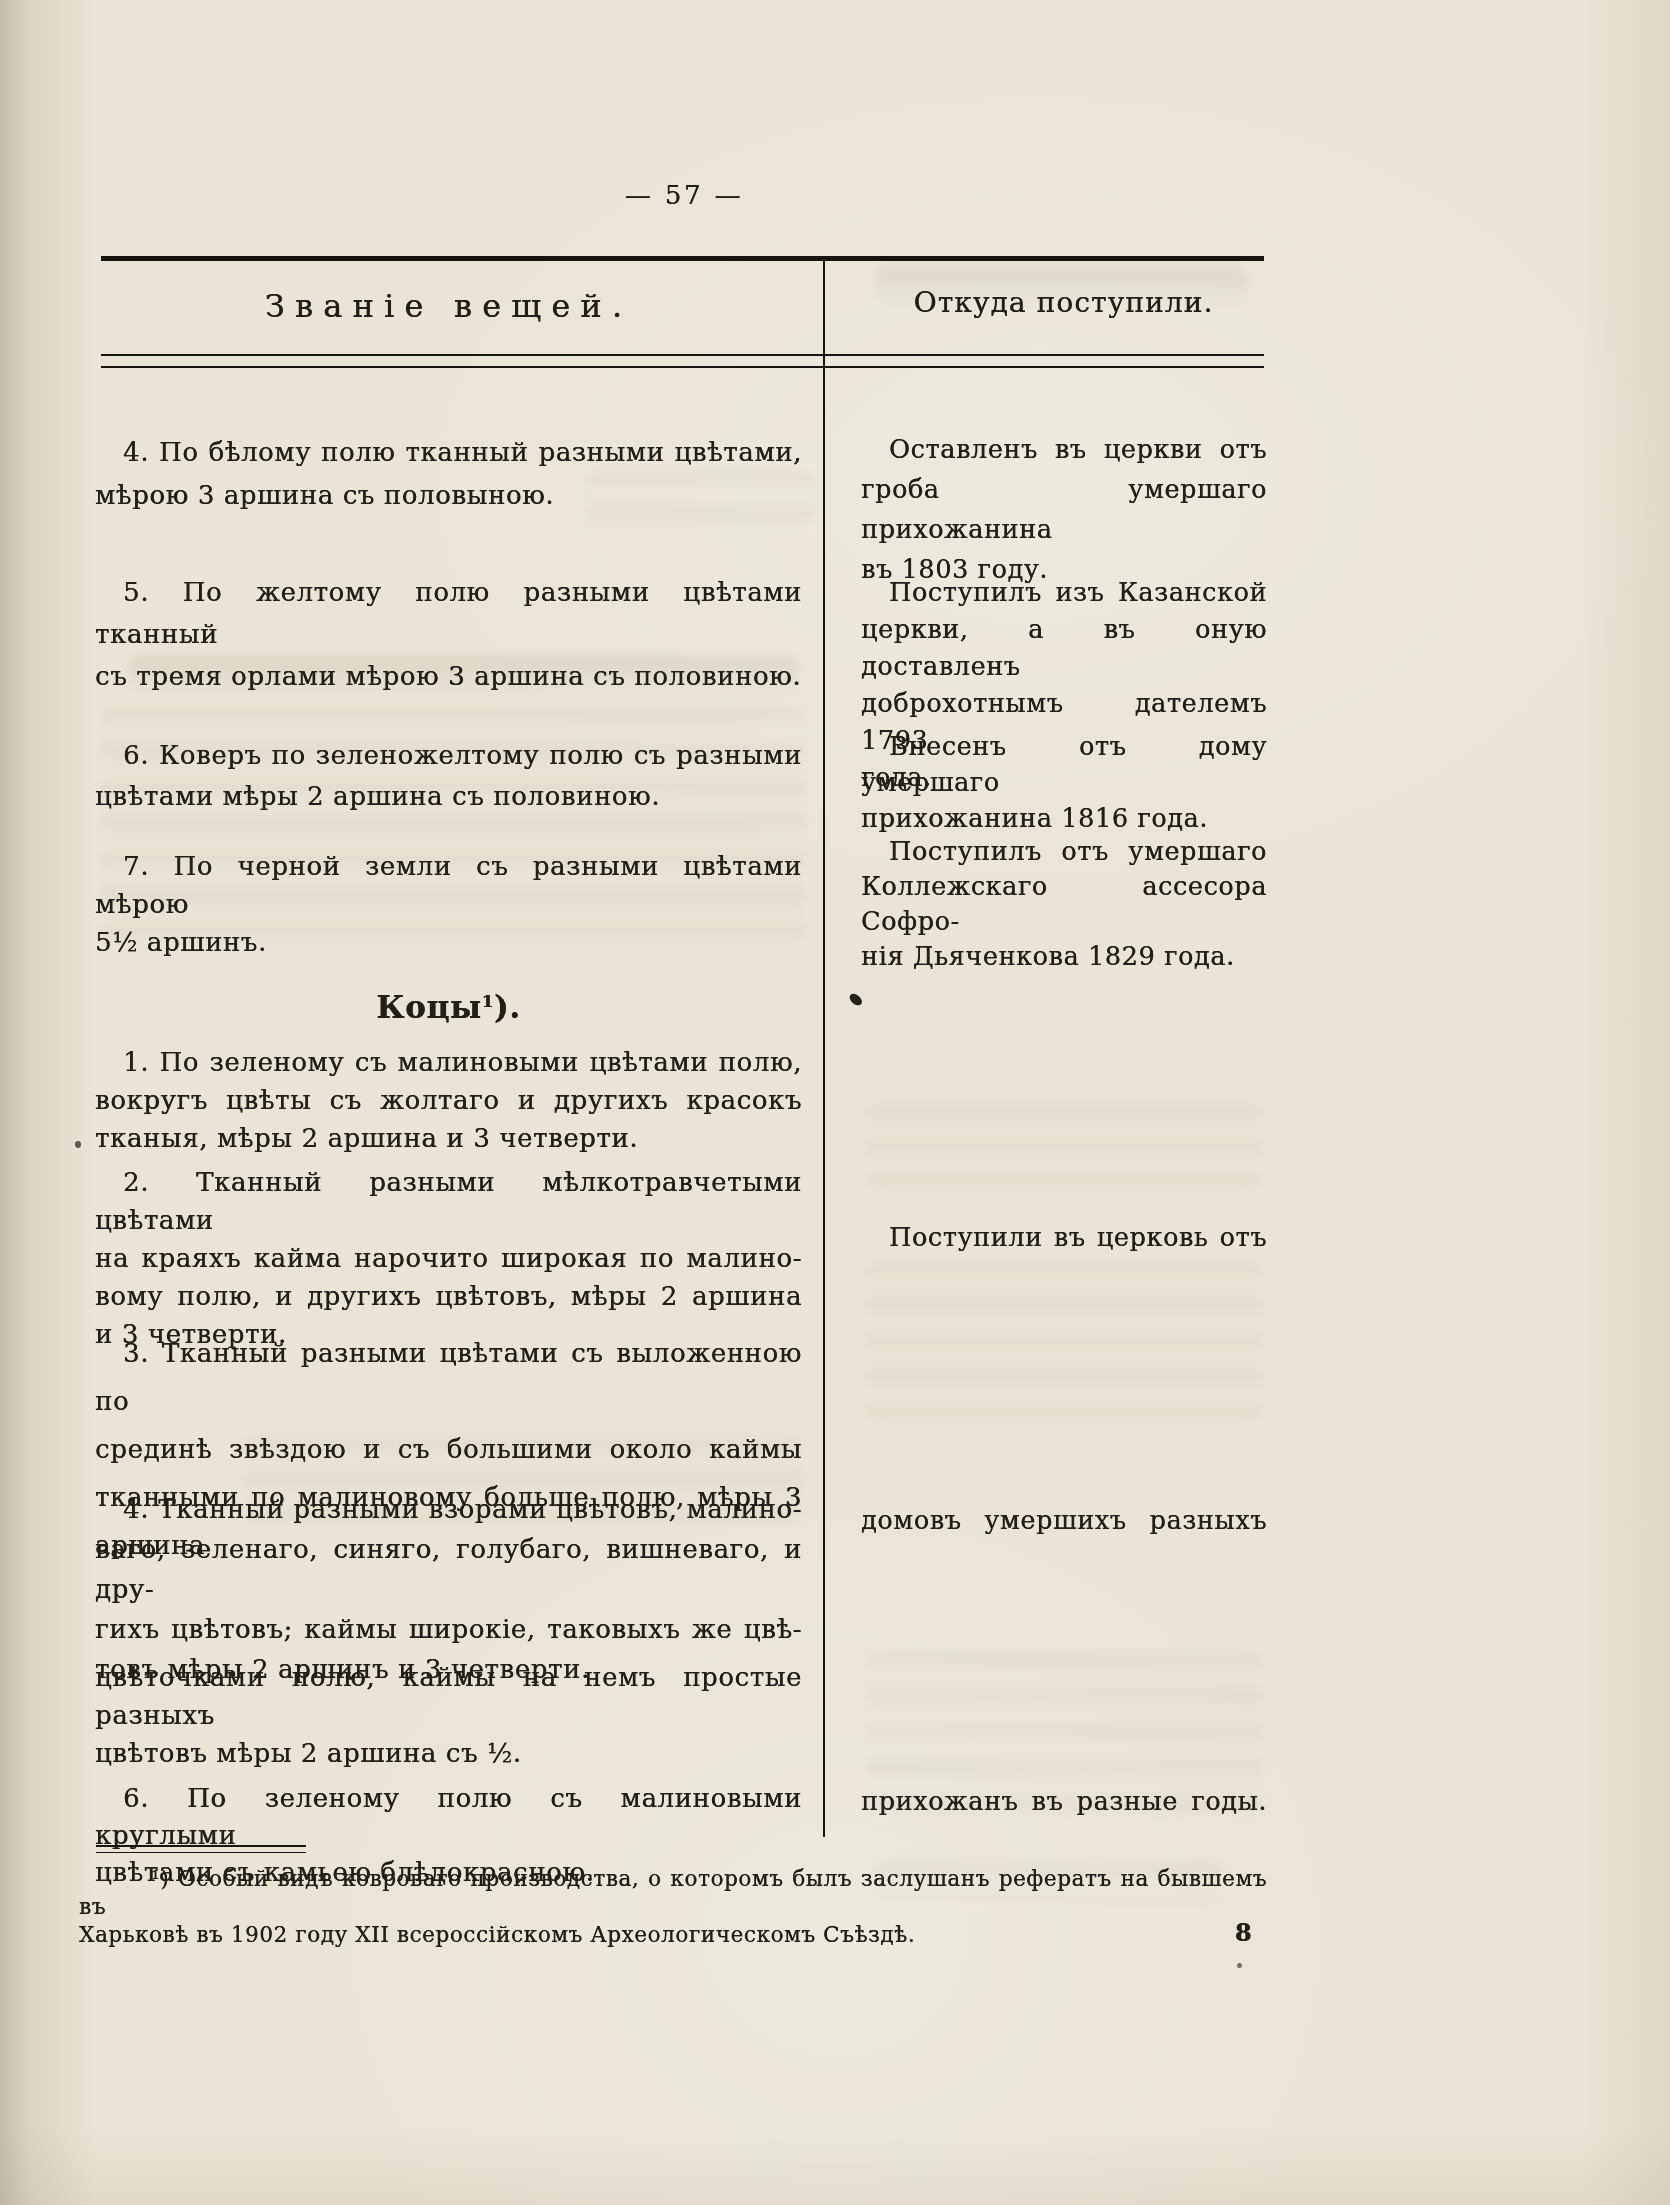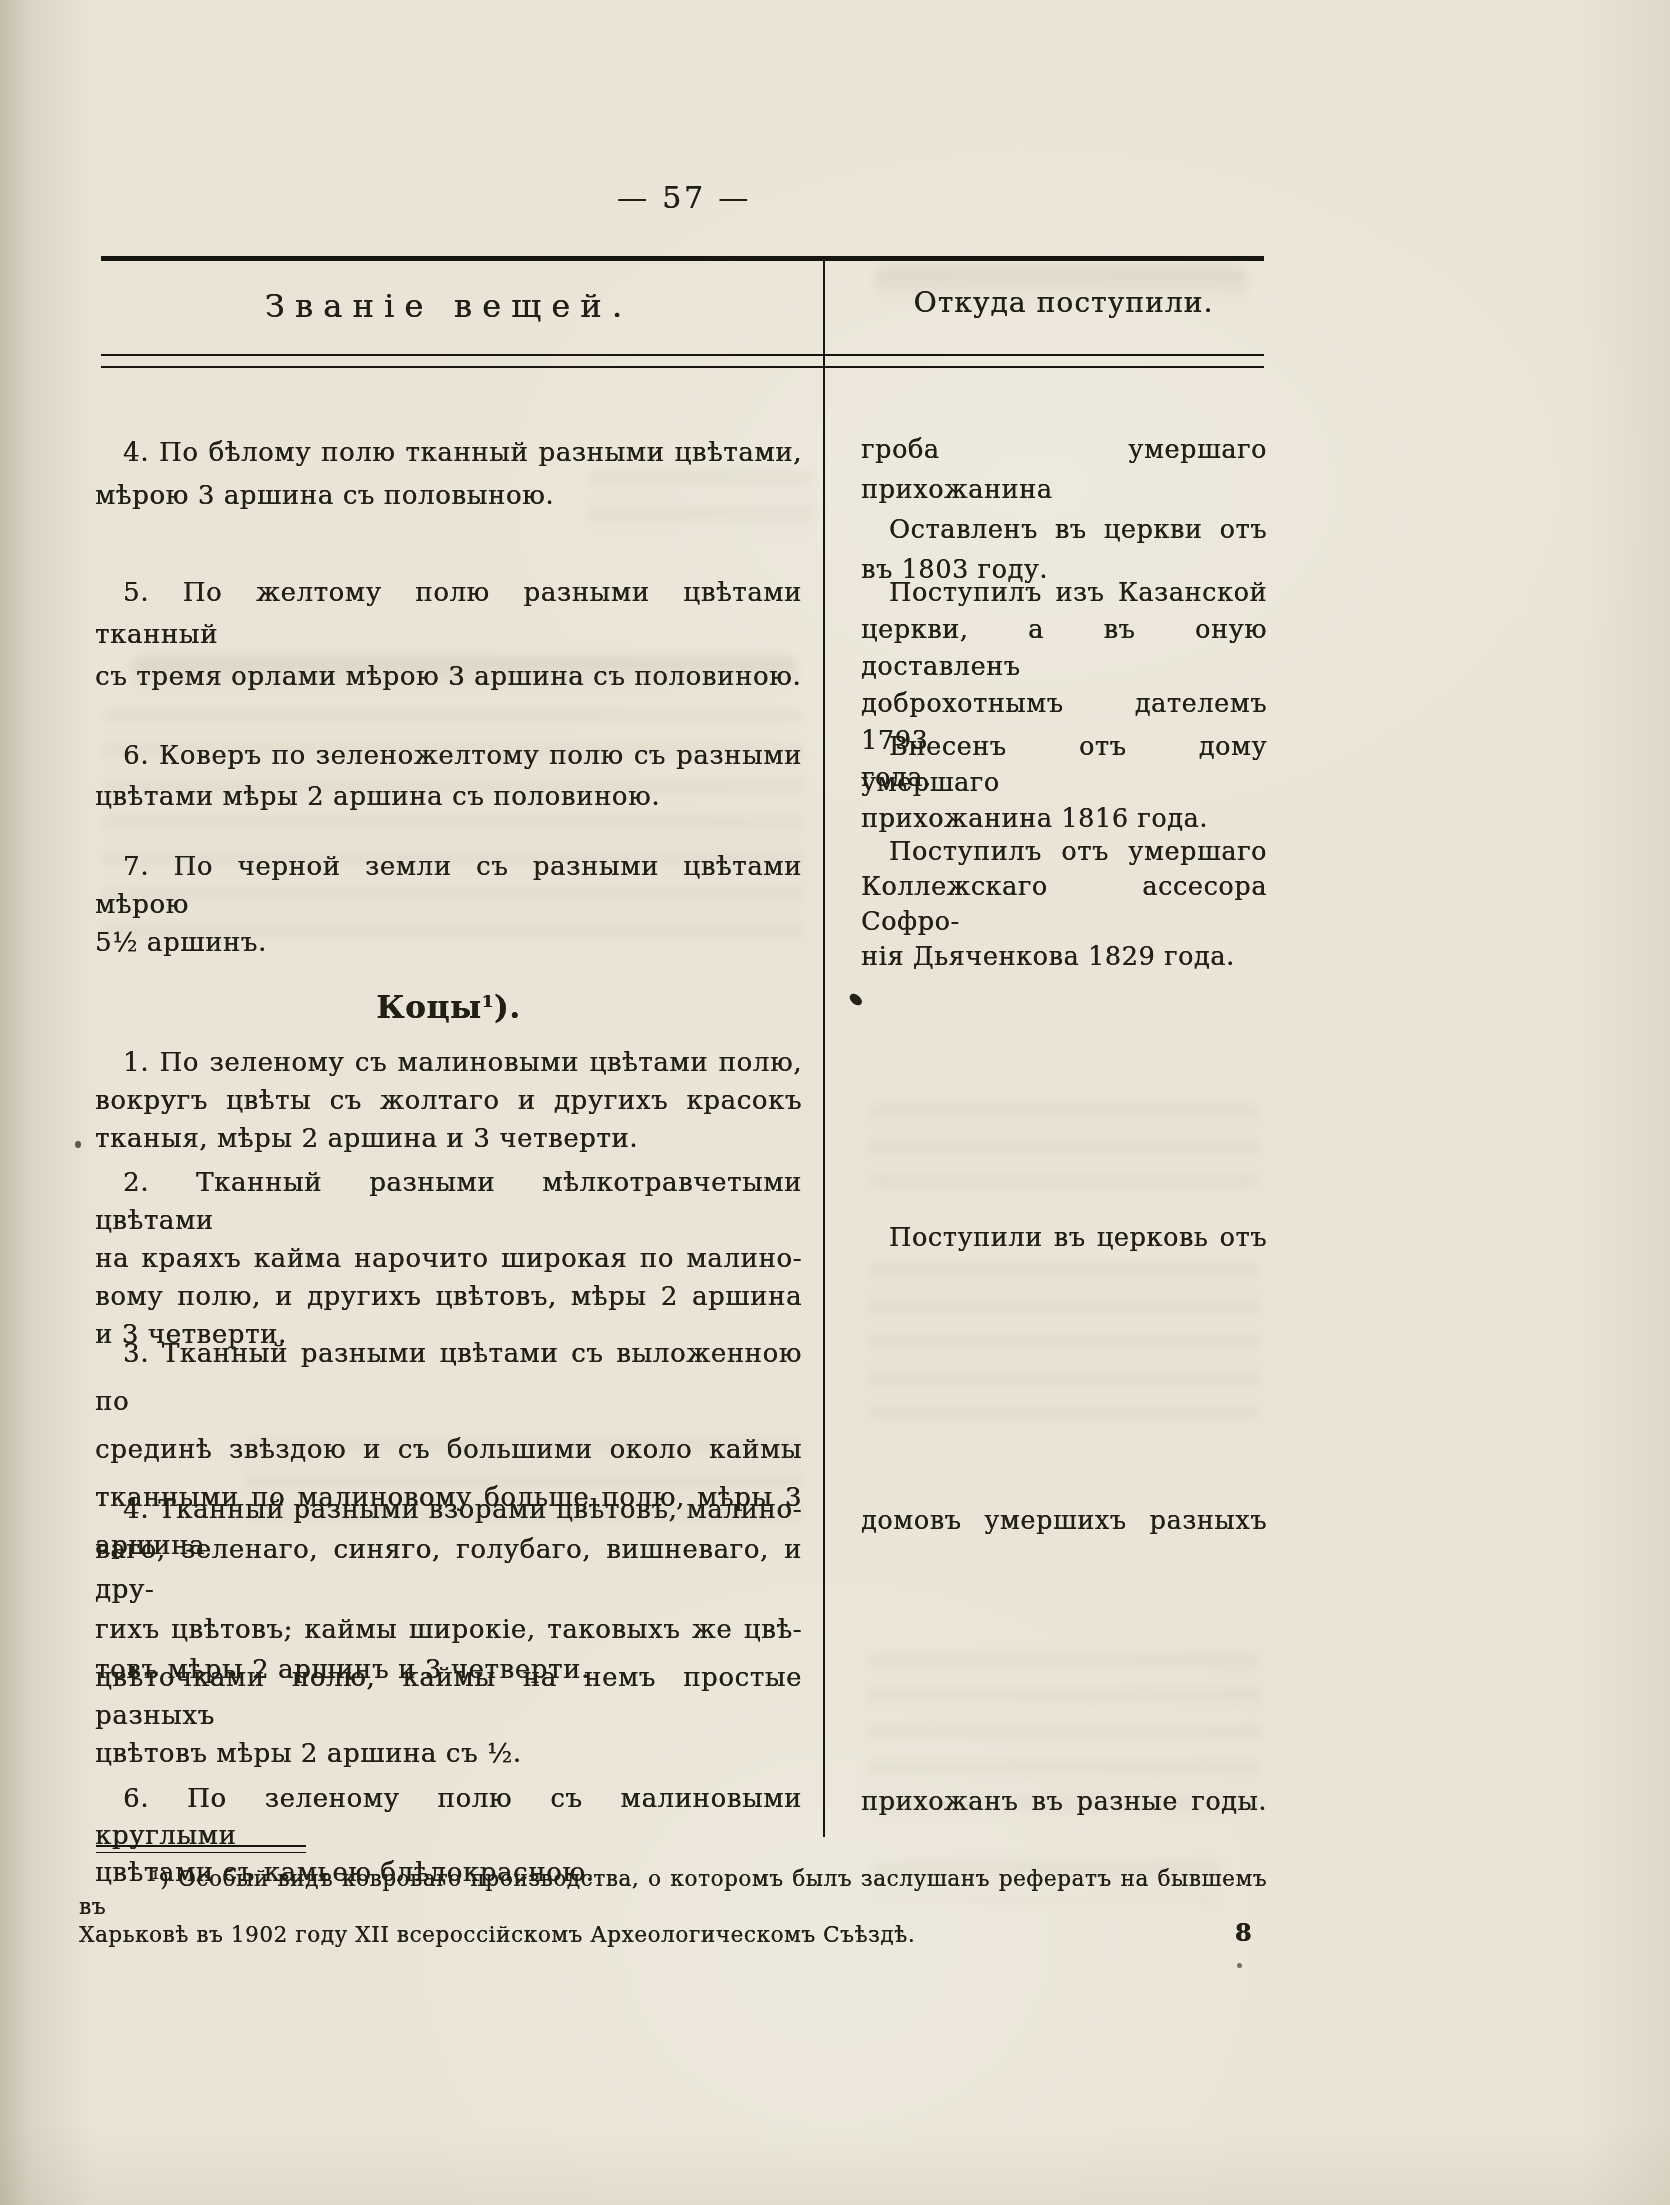--- a/index.html
+++ b/index.html
@@ -19,21 +19,21 @@
       #e9e4d5;
   }
   .txt { position:absolute; }
   .ln { line-height:inherit; text-align:justify; }
   .ln.j { text-align-last:justify; -moz-text-align-last:justify; }
   .ln.last { text-align-last:left; -moz-text-align-last:left; }
   .ln.first { text-indent:28px; }
   .ink { text-shadow:0.3px 0 0 currentColor; letter-spacing:0.6px; }
 
   .pageno { left:588px; top:180px; width:192px; text-align:center;
-            font-size:30px; letter-spacing:2.8px; }
+            font-size:26px; letter-spacing:2.8px; }
 
   .rule-top { position:absolute; left:101px; top:256px; width:1163px; height:5.1px;
               background:#17150f; }
   .rule-double { position:absolute; left:101px; top:354px; width:1163px; height:10.2px;
                  border-top:2.8px solid #17150f; border-bottom:2.3px solid #17150f; }
   .vline { position:absolute; left:823px; top:259px; width:2.3px; height:1578px;
            background:#17150f; }
   .fn-rule { position:absolute; left:96px; top:1845px; width:210px; height:5.1px;
              border-top:2.3px solid #17150f; border-bottom:1.1px solid #17150f; }
 
@@ -142,22 +142,22 @@
   <div class="txt colL ink" style="top:1658px; line-height:38px;">
     <div class="ln j">цвѣточками полю, каймы на немъ простые разныхъ</div>
     <div class="ln last">цвѣтовъ мѣры 2 аршина съ ½.</div>
   </div>
   <div class="txt colL ink" style="top:1780px; line-height:37px;">
     <div class="ln j first">6. По зеленому полю съ малиновыми круглыми</div>
     <div class="ln last">цвѣтами съ камьею блѣдокрасною.</div>
   </div>
 
   <div class="txt colR ink" style="top:429px; line-height:40px;">
+    <div class="ln j first">Оставленъ въ церкви отъ</div>
     <div class="ln j">гроба умершаго прихожанина</div>
-    <div class="ln j first">Оставленъ въ церкви отъ</div>
     <div class="ln last">въ 1803 году.</div>
   </div>
   <div class="txt colR ink" style="top:574px; line-height:37px;">
     <div class="ln j first">Поступилъ изъ Казанской</div>
     <div class="ln j">церкви, а въ оную доставленъ</div>
     <div class="ln j">доброхотнымъ дателемъ 1793</div>
     <div class="ln last">года.</div>
   </div>
   <div class="txt colR ink" style="top:728px; line-height:36px;">
     <div class="ln j first">Внесенъ отъ дому умершаго</div>

